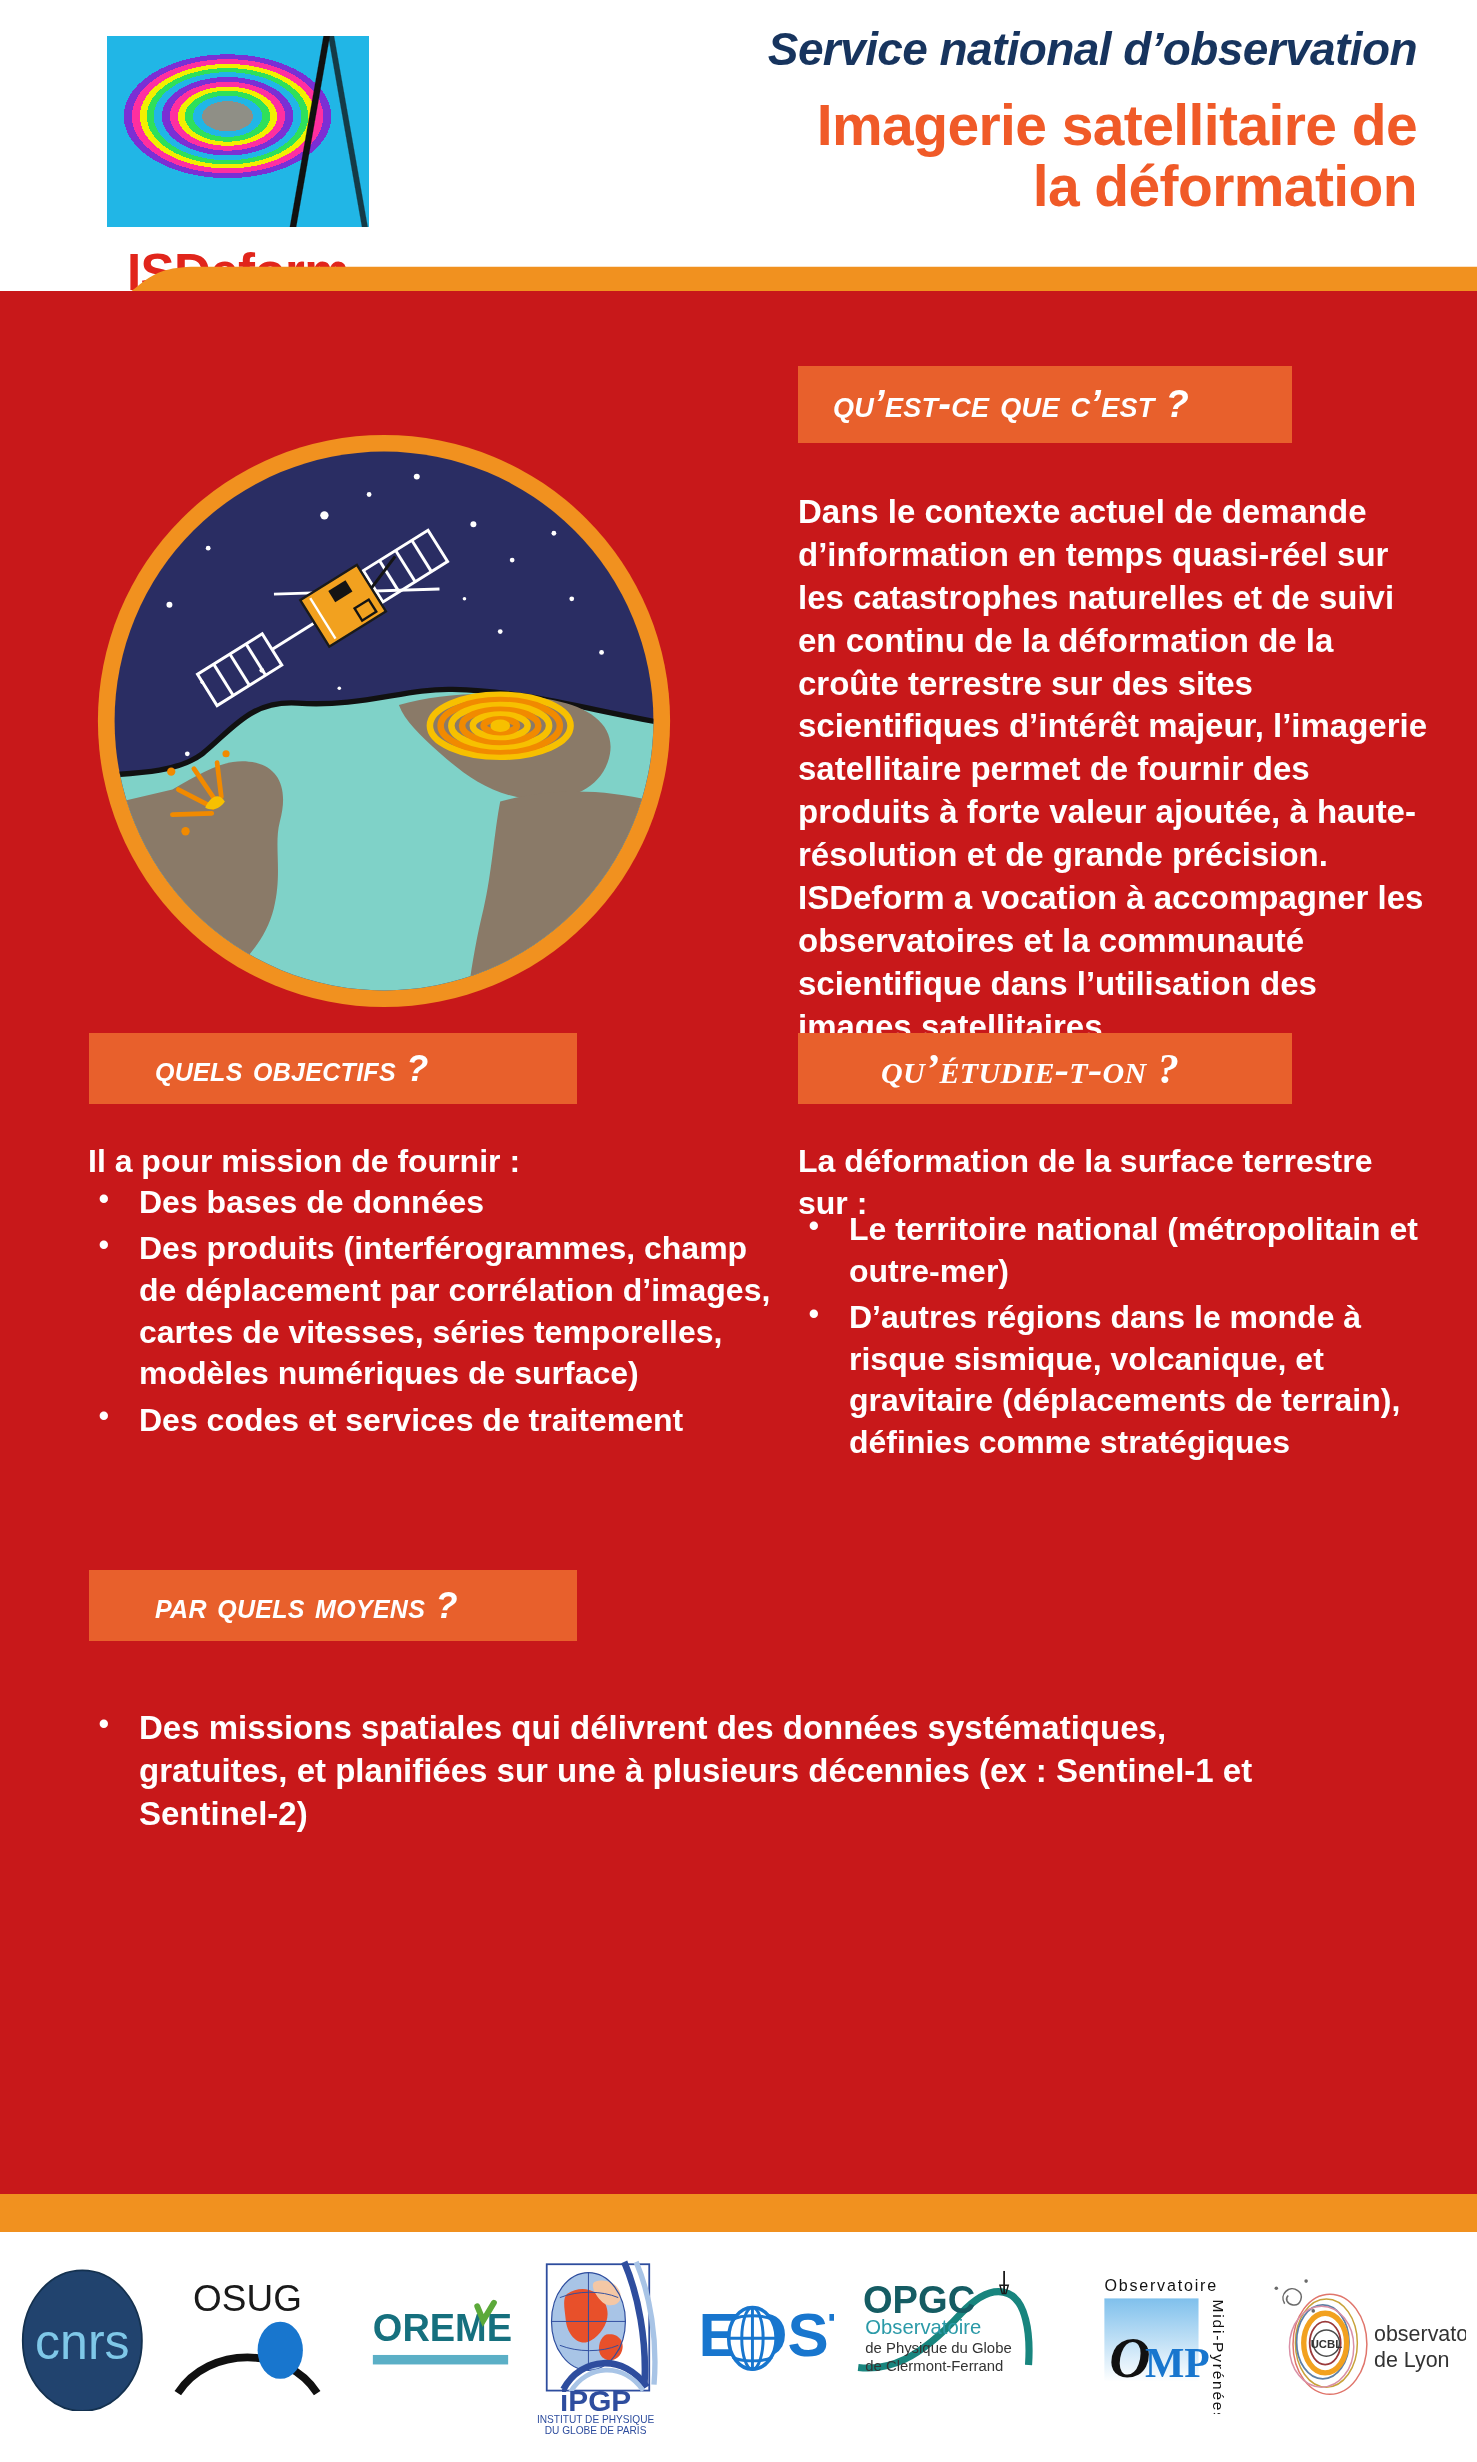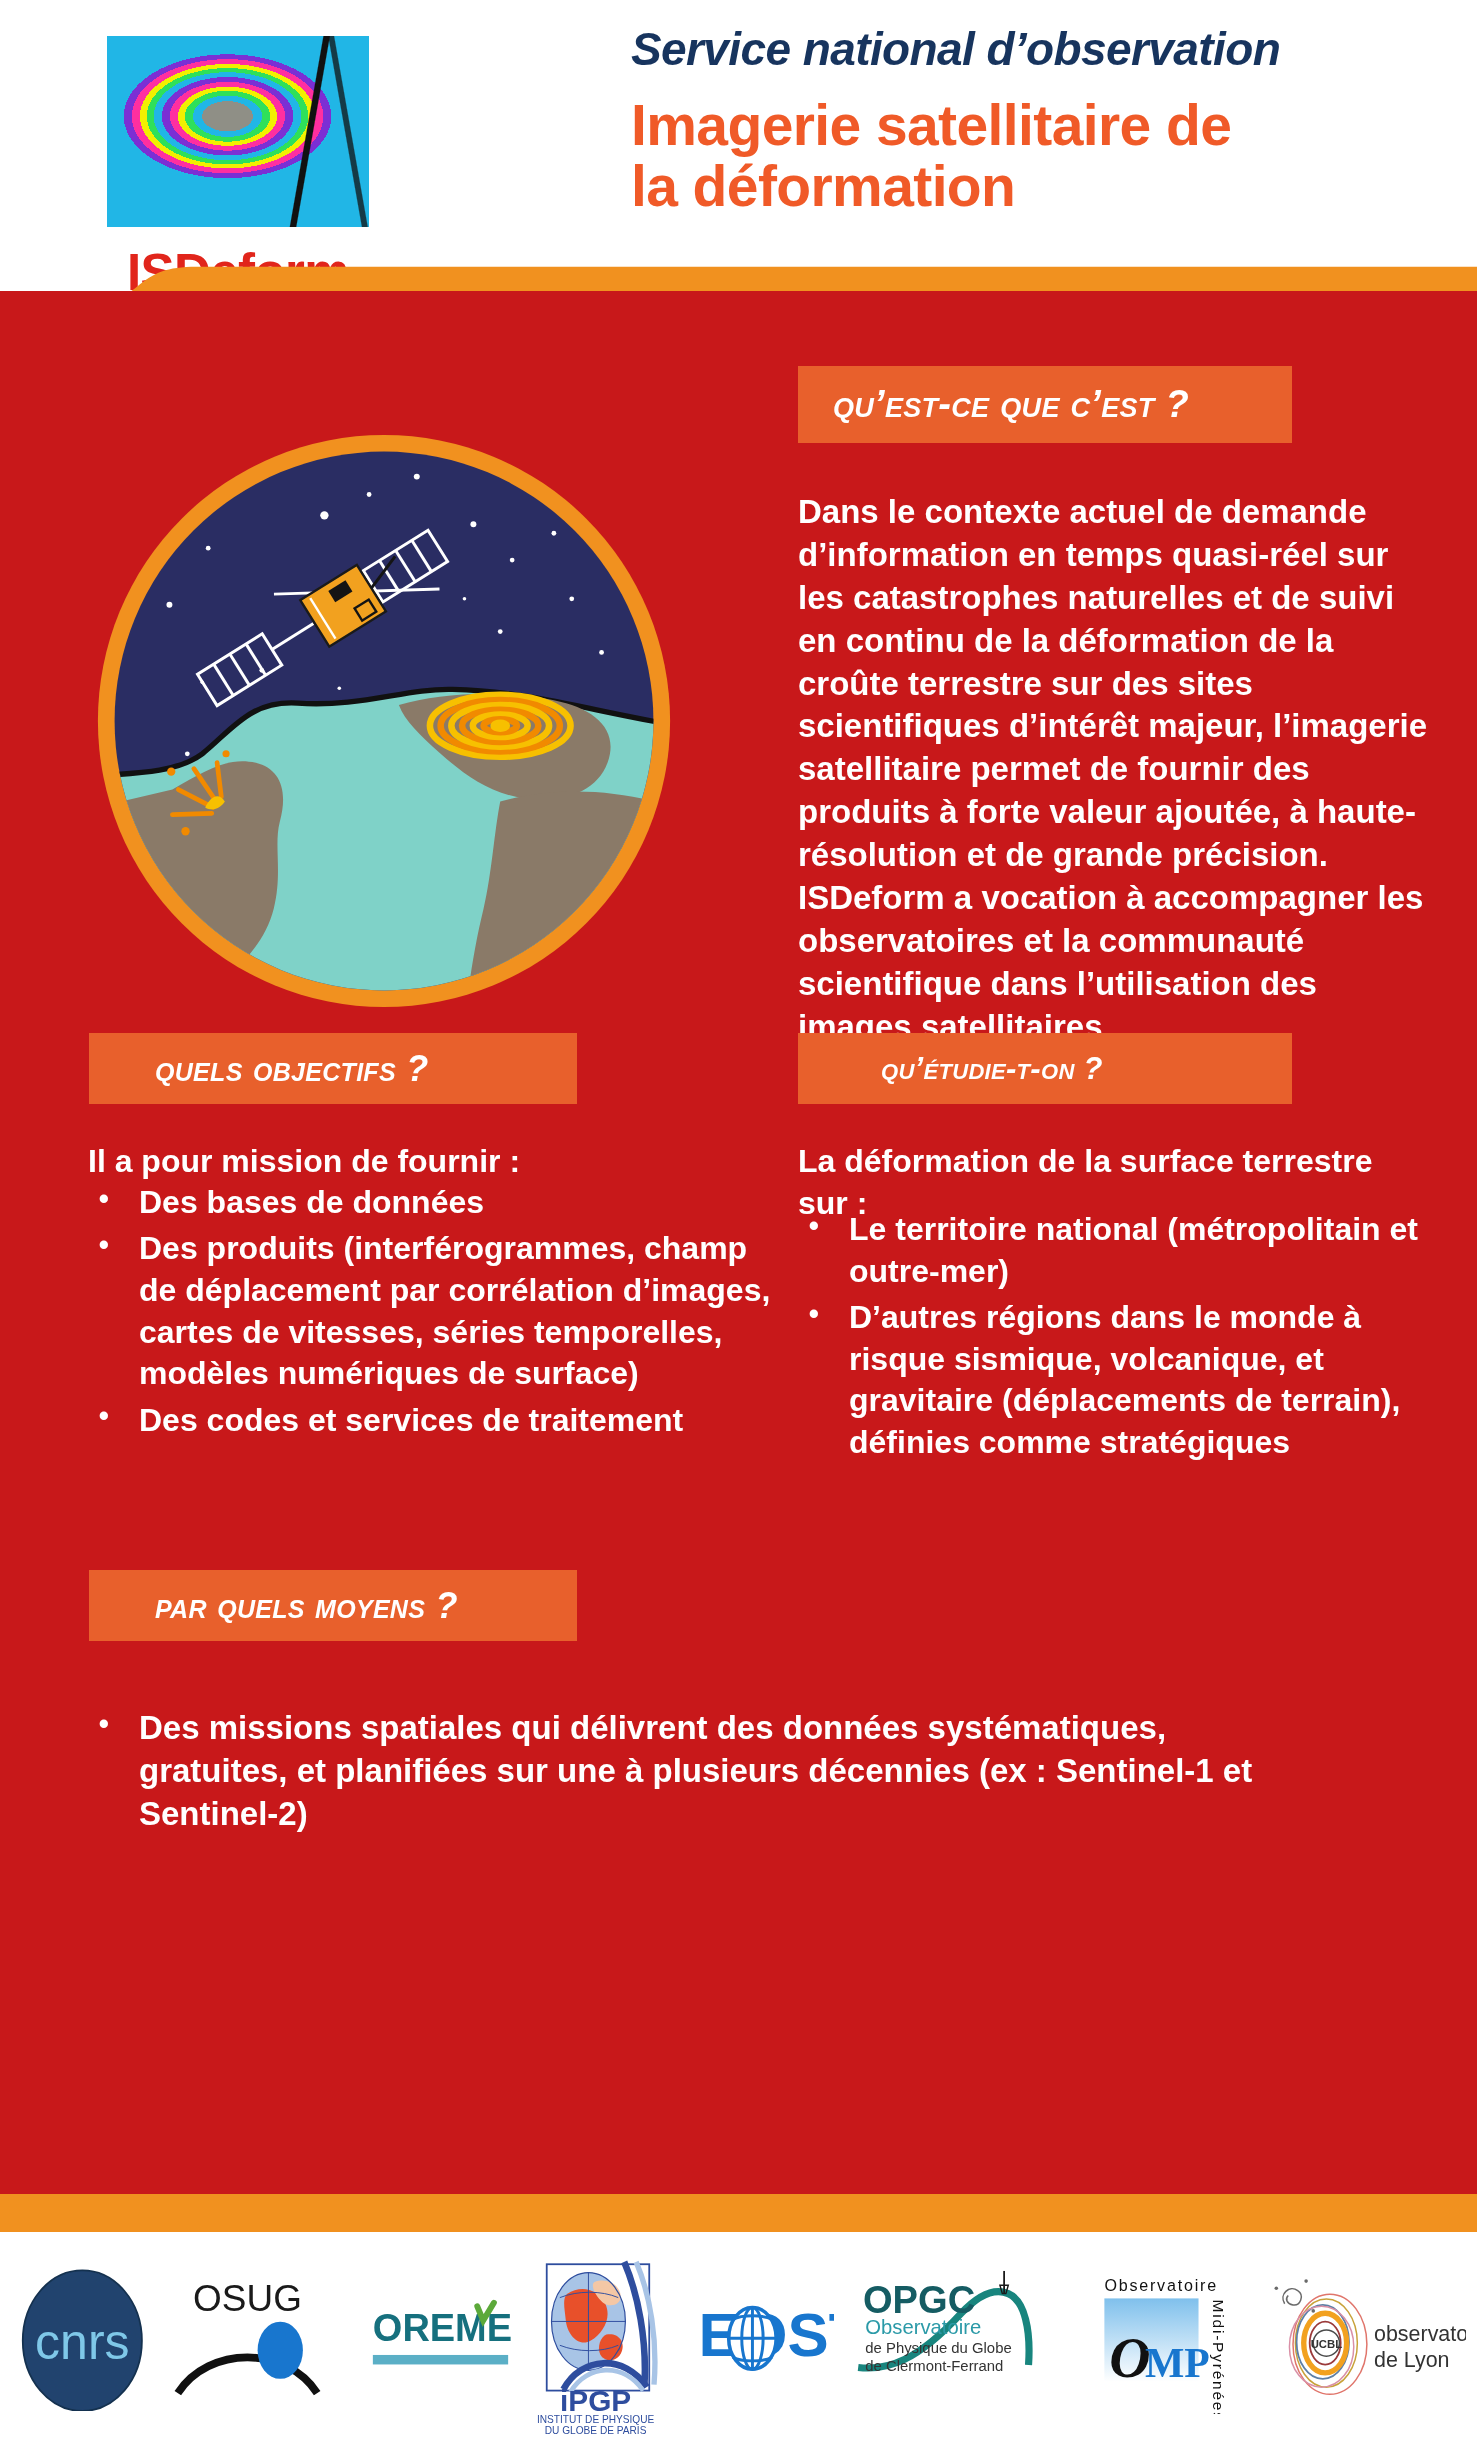--- a/index.html
+++ b/index.html
@@ -25,21 +25,21 @@
     
     content:"";position:absolute;inset:0;
     background:
       linear-gradient(100deg,transparent 0 73%,#111 73.4% 75.2%,transparent 75.6% 100%),
       linear-gradient(80deg,transparent 0 86%,rgba(17,17,17,.75) 86.4% 88%,transparent 88.4% 100%);
   }
   #logo-title{
     margin-top:15.5px;text-align:center;
     font-size:51px;font-weight:bold;color:#E1251B;letter-spacing:-0.6px;
   }
-  #title-block{position:absolute;left:631px;top:24px;width:786px;text-align:left;}
+  #title-block{position:absolute;left:631px;top:24px;width:786px;text-align:right;}
   #title-sup{
     font-size:46px;font-weight:bold;font-style:italic;color:#17345E;
     letter-spacing:-0.6px;line-height:1.1;
   }
   #title-main{
     margin-top:20px;
     font-size:57px;font-weight:bold;color:#F05A28;
     letter-spacing:-0.6px;line-height:1.08;
   }
   
@@ -54,21 +54,21 @@
   .sec-box span{
     color:#ffffff;font-style:italic;font-weight:bold;
     font-variant:small-caps;text-transform:lowercase;
     letter-spacing:0.3px;white-space:nowrap;
   }
   #box-quest{left:798px;top:89px;width:494px;height:77px;}
   #box-quest span{font-size:38px;padding-left:35px;}
   #box-obj{left:89px;top:756px;width:488px;height:71px;}
   #box-obj span{font-size:36px;padding-left:66px;}
   #box-etudie{left:798px;top:756px;width:494px;height:71px;}
-  #box-etudie span{font-size:31px;padding-left:83px;}
+  #box-etudie span{font-size:43px;padding-left:83px;font-family:Liberation Serif, serif;}
   #box-moyens{left:89px;top:1293px;width:488px;height:71px;}
   #box-moyens span{font-size:36px;padding-left:66px;}
   
   .txt{color:#ffffff;font-weight:bold;line-height:1.30;}
   #para-quest{position:absolute;left:798px;top:214px;width:631px;font-size:33px;}
   #obj-intro{position:absolute;left:88px;top:864px;width:673px;font-size:32px;}
   #obj-list{position:absolute;left:88px;top:905px;width:685px;font-size:32px;}
   #etu-intro{position:absolute;left:798px;top:864px;width:631px;font-size:32px;}
   #etu-list{position:absolute;left:798px;top:932px;width:649px;font-size:32px;}
   #moy-list{position:absolute;left:88px;top:1430px;width:1167px;font-size:33px;}

